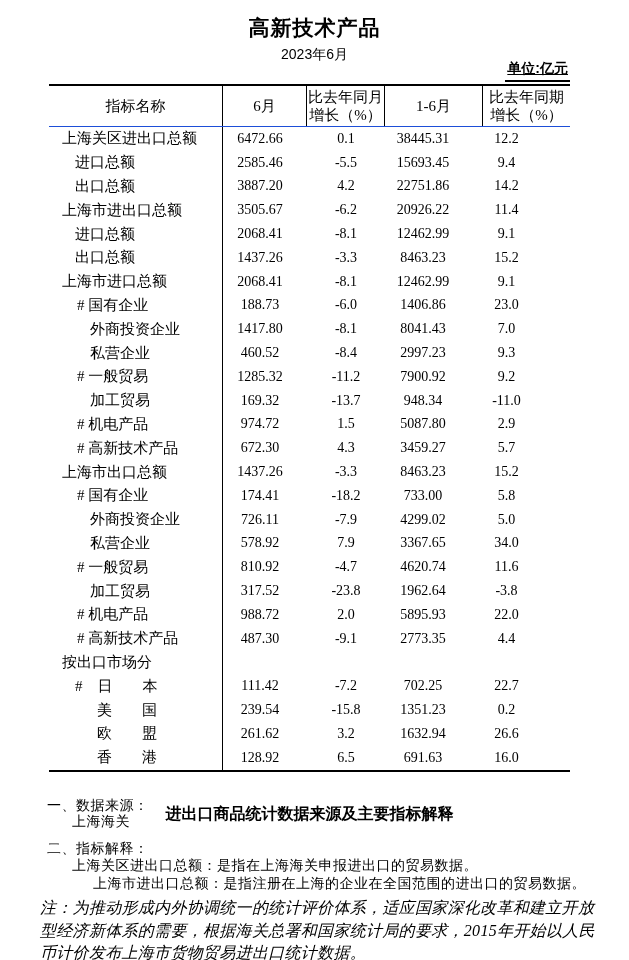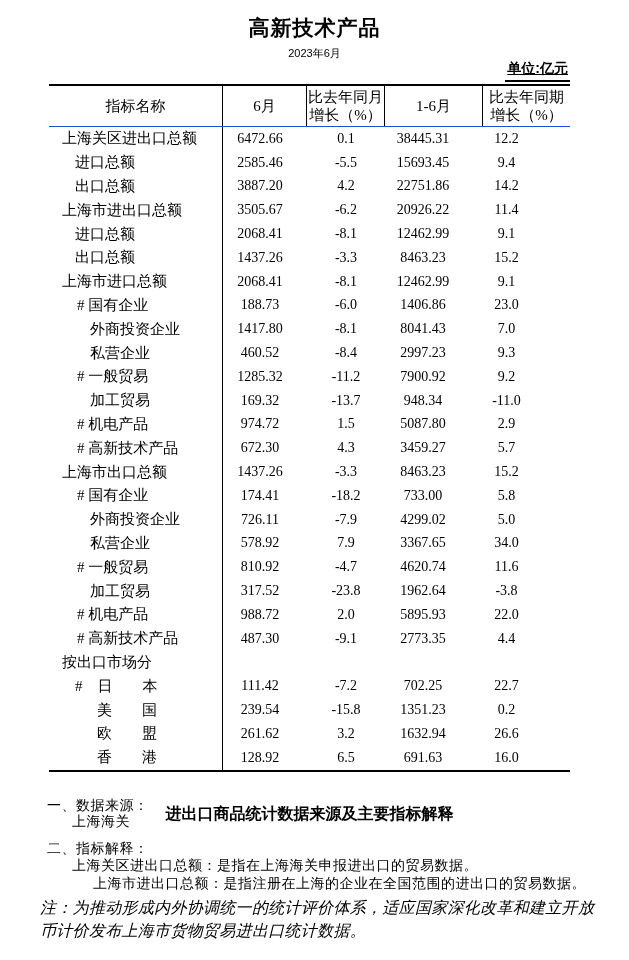--- a/index.html
+++ b/index.html
@@ -10,21 +10,21 @@
     overflow:hidden;
   }
   .doc-title {
     position:absolute; top:14px; left:0; width:629px; text-align:center;
     font-family:"Liberation Sans","DejaVu Sans",sans-serif;
     font-size:21px; font-weight:bold; letter-spacing:1px;
   }
   .doc-subtitle {
     position:absolute; top:46px; left:0; width:629px; text-align:center;
     font-family:"Liberation Sans","DejaVu Sans",sans-serif;
-    font-size:11px;
+    font-size:14px;
   }
   .unit-label {
     position:absolute; top:60px; right:59px;
     font-family:"Liberation Sans","DejaVu Sans",sans-serif;
     font-size:14px; font-weight:bold;
     border-bottom:2px solid #000; padding:0 2px 2px 2px;text-decoration:underline;
   }
   .table-wrap {
     position:absolute; left:49px; top:84px; width:521px;
     border-top:2px solid #000; border-bottom:2px solid #000;
@@ -349,15 +349,16 @@
   </div>
 
   <div class="section-title">进出口商品统计数据来源及主要指标解释</div>
   <div class="foot-line fl-source-label">一、数据来源：</div>
   <div class="foot-line fl-source-value">上海海关</div>
   <div class="foot-line fl-explain-label">二、指标解释：</div>
   <div class="foot-line fl-explain-1">上海关区进出口总额：是指在上海海关申报进出口的贸易数据。</div>
   <div class="foot-line fl-explain-2">上海市进出口总额：是指注册在上海的企业在全国范围的进出口的贸易数据。</div>
   <div class="note-block">
     <div>注：为推动形成内外协调统一的统计评价体系，适应国家深化改革和建立开放</div>
+    <div>型经济新体系的需要，根据海关总署和国家统计局的要求，2015年开始以人民</div>
     <div>币计价发布上海市货物贸易进出口统计数据。</div>
   </div>
 </div>
 
 </body></html>

